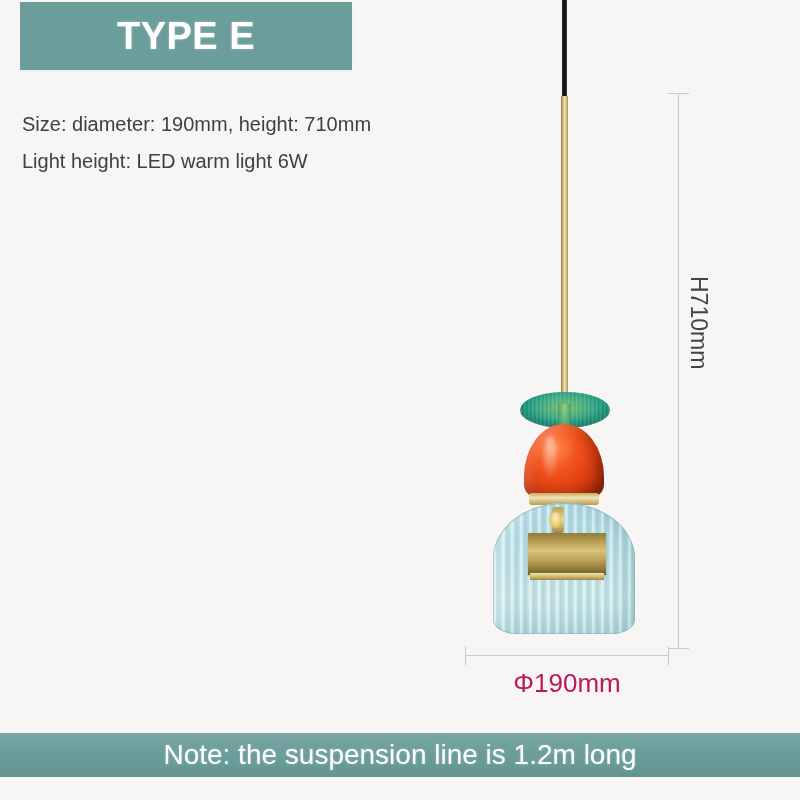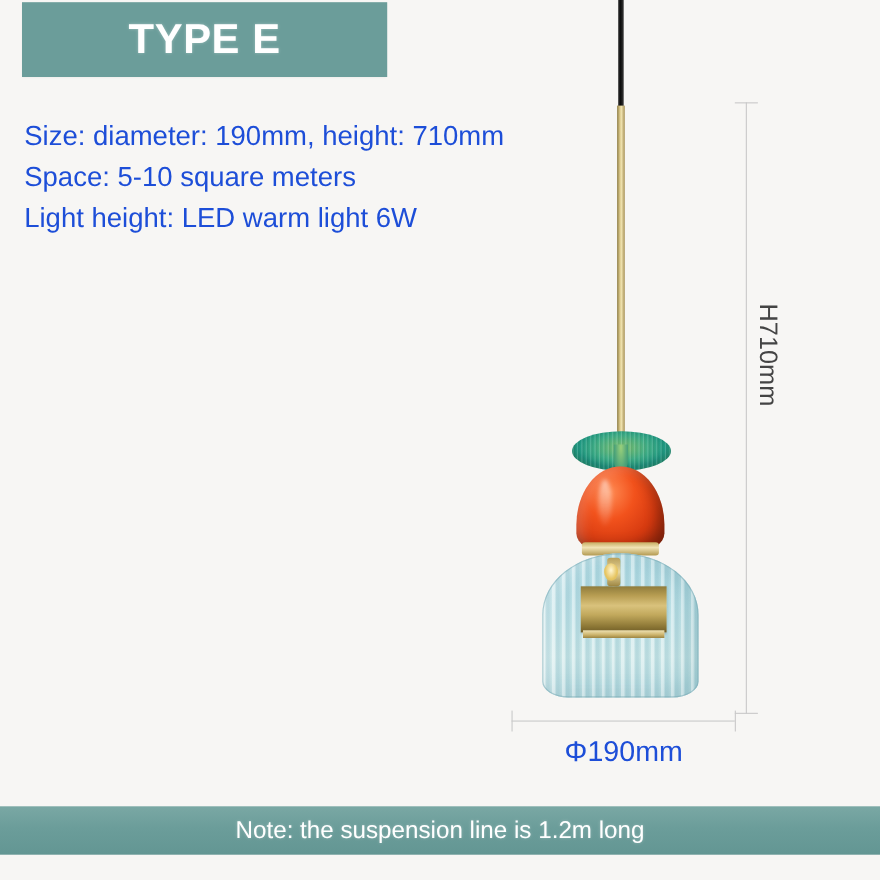--- a/index.html
+++ b/index.html
@@ -38,23 +38,23 @@
   }
 
   
   #spec-list {
     position: absolute;
     left: 22px;
     top: 106px;
     width: 560px;
   }
   .spec-line {
-    font-size: 25px;
+    font-size: 20px;
     line-height: 37px;
-    color: #1d4ed8;
+    color: #404040;
     white-space: nowrap;
   }
 
   
   #lamp {
     position: absolute;
     left: 420px;
     top: 0;
     width: 260px;
     height: 660px;
@@ -266,54 +266,53 @@
   }
   #tick-v-left { left: 465px; }
   #tick-v-right { left: 668px; }
   #dim-dia-label {
     position: absolute;
     left: 440px;
     top: 668px;
     width: 254px;
     text-align: center;
     font-size: 26px;
-    color: #1d4ed8;
+    color: #be185d;
     white-space: nowrap;
   }
 
   
   #note-bar {
     position: absolute;
     left: 0;
     top: 733px;
     width: 800px;
     height: 44px;
     background: linear-gradient(to bottom, #7aa8a4 0%, #6b9d9a 45%, #639693 100%);
     display: flex;
     align-items: center;
     justify-content: center;
   }
   #note-bar-label {
     color: #ffffff;
-    font-size: 22px;
+    font-size: 28px;
     text-shadow: 0 0 3px rgba(255,255,255,0.3);
   }
 </style>
 </head>
 <body>
 
 <div id="page">
 
   <div id="type-banner">
     <span id="type-banner-label">TYPE E</span>
   </div>
 
   <div id="spec-list">
     <div class="spec-line">Size: diameter: 190mm, height: 710mm</div>
-    <div class="spec-line">Space: 5-10 square meters</div>
     <div class="spec-line">Light height: LED warm light 6W</div>
   </div>
 
   <div id="lamp">
     <div id="cord"></div>
     <div id="rod"></div>
     <div id="saucer"></div>
     <div id="saucer-ribs"></div>
     <div id="saucer-stem"></div>
     <div id="bulbglass"></div>

